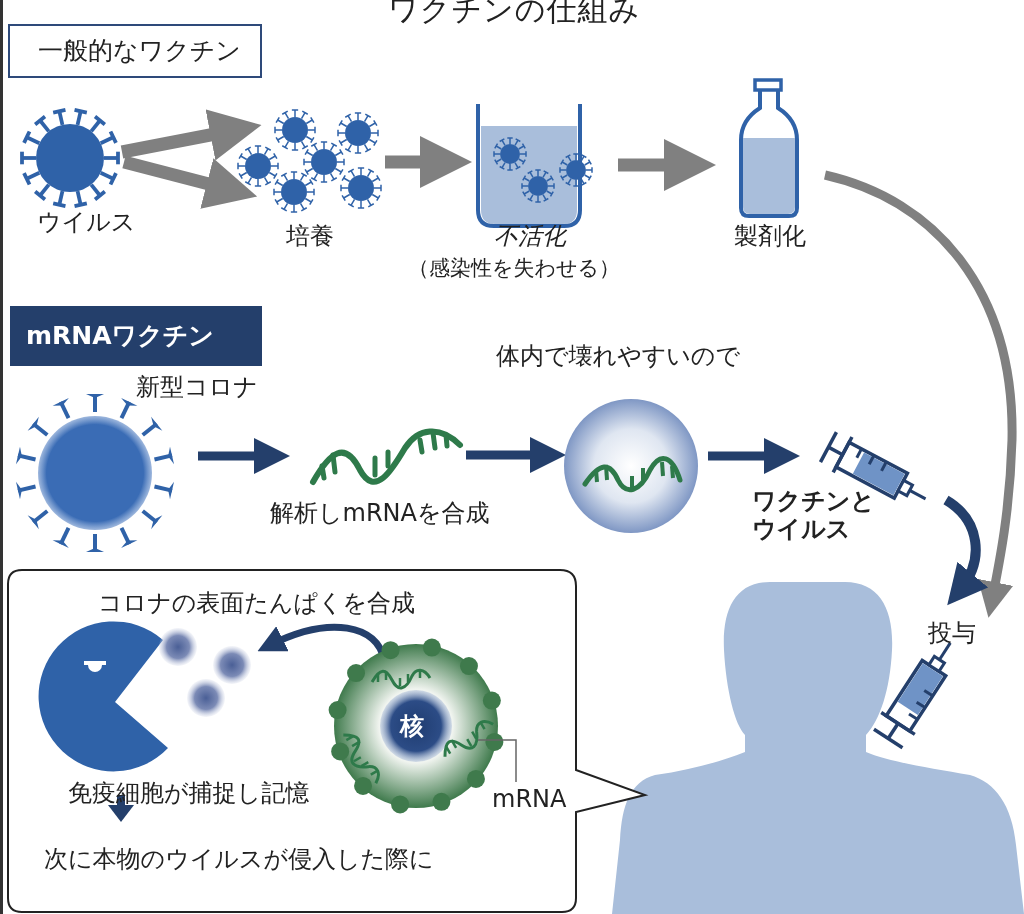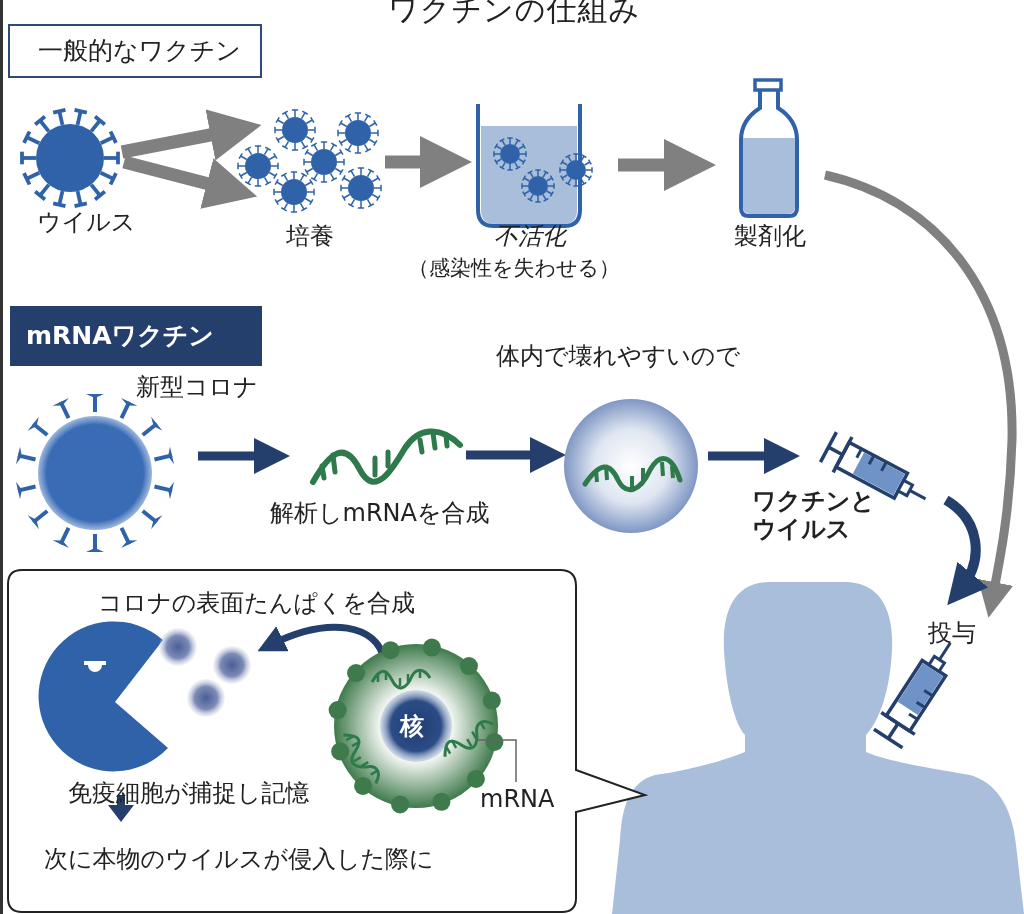--- a/index.html
+++ b/index.html
@@ -537,17 +537,17 @@
 </div>
 <div class="abs lbl" style="left:752px;top:488px;font-weight:bold;">
   <div>ワクチンと</div>
   <div>ウイルス</div>
 </div>
 
 <div class="abs lbl" style="left:928px;top:620px;">投与</div>
 
 <div class="abs lbl" style="left:98px;top:590px;">コロナの表面たんぱくを合成</div>
 <div class="abs" style="left:400px;top:710px;font-size:24px;font-weight:bold;color:#fff;">核</div>
-<div class="abs lbl" style="left:480px;top:786px;text-align:center;">mRNA</div>
+<div class="abs lbl" style="left:492px;top:786px;text-align:center;">mRNA</div>
 <div class="abs lbl" style="left:44px;top:780px;margin-left:24px;">免疫細胞が捕捉し記憶</div>
 <div class="abs lbl" style="left:44px;top:846px;text-align:center;">
   <div>次に本物のウイルスが侵入した際に</div>
 </div>
 
 </body></html>

